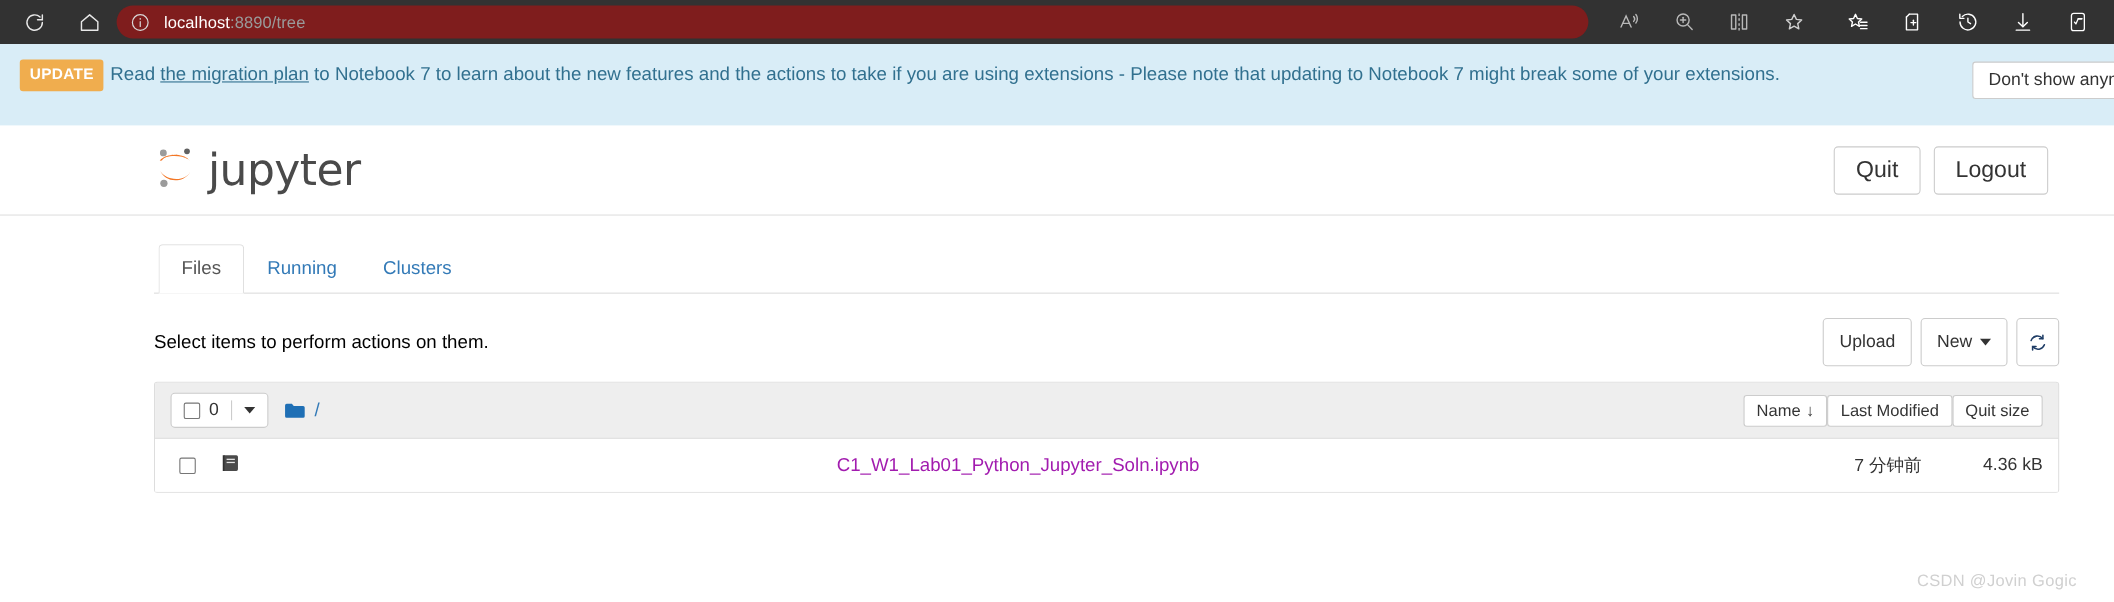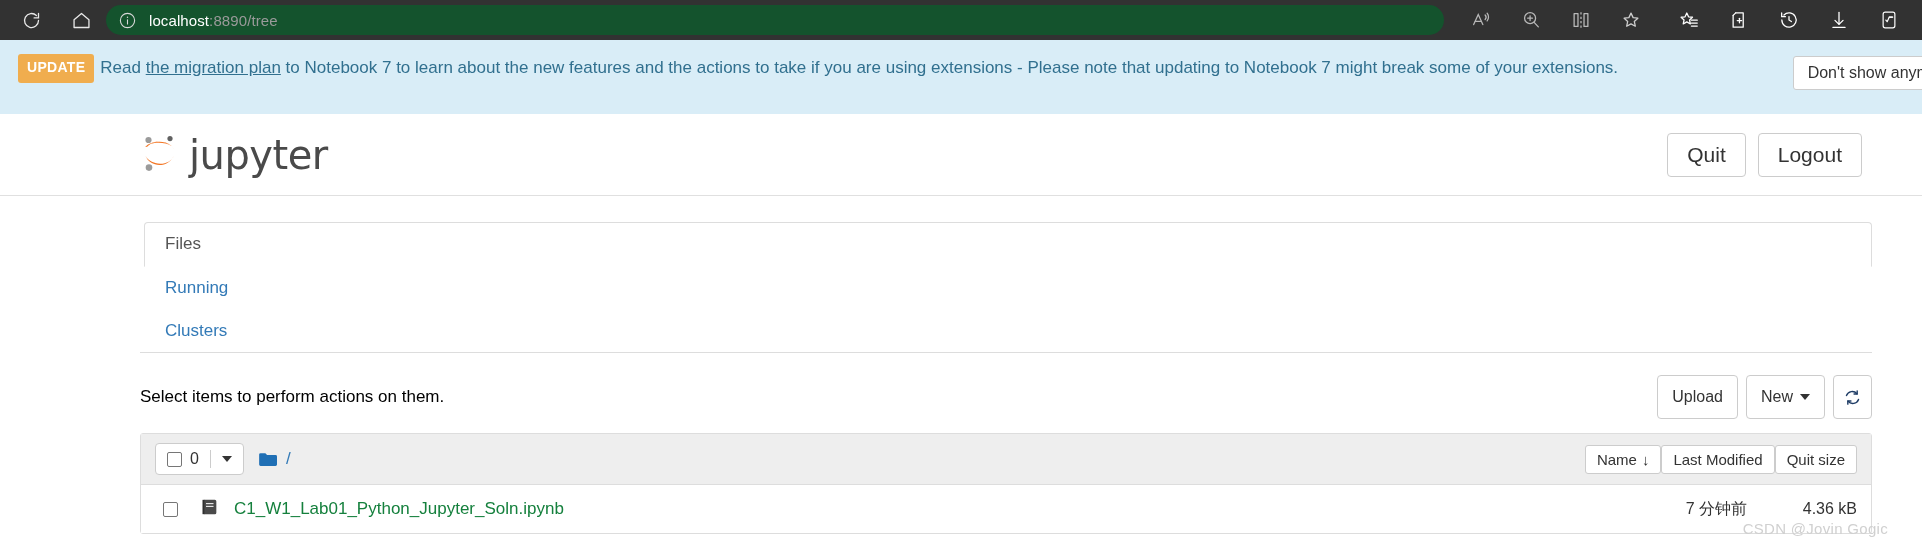--- a/index.html
+++ b/index.html
@@ -28,21 +28,21 @@
     align-items: center;
     justify-content: center;
     flex: 0 0 auto;
     cursor: pointer;
   }
   .chrome-btn svg { display: block; }
 
   .url-pill {
     flex: 1 1 auto;
     height: 30px;
-    background: #14532d;
+    background: #7f1d1d;
     border-radius: 15px;
     display: flex;
     align-items: center;
     margin-left: 8px;
     margin-right: 6px;
     padding: 0 12px;
     min-width: 0;
   }
   .url-text {
     font-size: 15px;
@@ -150,21 +150,20 @@
   
   .content {
     padding: 0 50px 0 140px;
   }
 
   .tabs {
     display: flex;
     border-bottom: 1px solid #dddddd;
     margin-top: 26px;
     padding-left: 4px;
-    flex-direction: column;
   }
   .tab {
     font-size: 17px;
     padding: 11px 20px 12px 20px;
     color: #337ab7;
     cursor: pointer;
     border: 1px solid transparent;
     border-bottom: none;
     margin-bottom: -1px;
     border-radius: 4px 4px 0 0;
@@ -283,25 +282,26 @@
   .file-row {
     display: flex;
     align-items: center;
     padding: 11px 14px;
     background: #ffffff;
     min-height: 48px;
   }
   .file-row .cb { margin-left: 8px; }
   .file-name {
     font-size: 17px;
-    color: #15803d;
+    color: #a21caf;
     margin-left: 14px;
     cursor: pointer;
     flex: 1 1 auto;
     white-space: nowrap;
+    text-align: center;
   }
   .nb-icon { margin-left: 22px; flex: 0 0 auto; display: block; }
   .file-meta-time {
     font-size: 16px;
     color: #333333;
     white-space: nowrap;
     text-align: right;
     width: 130px;
     flex: 0 0 auto;
   }

